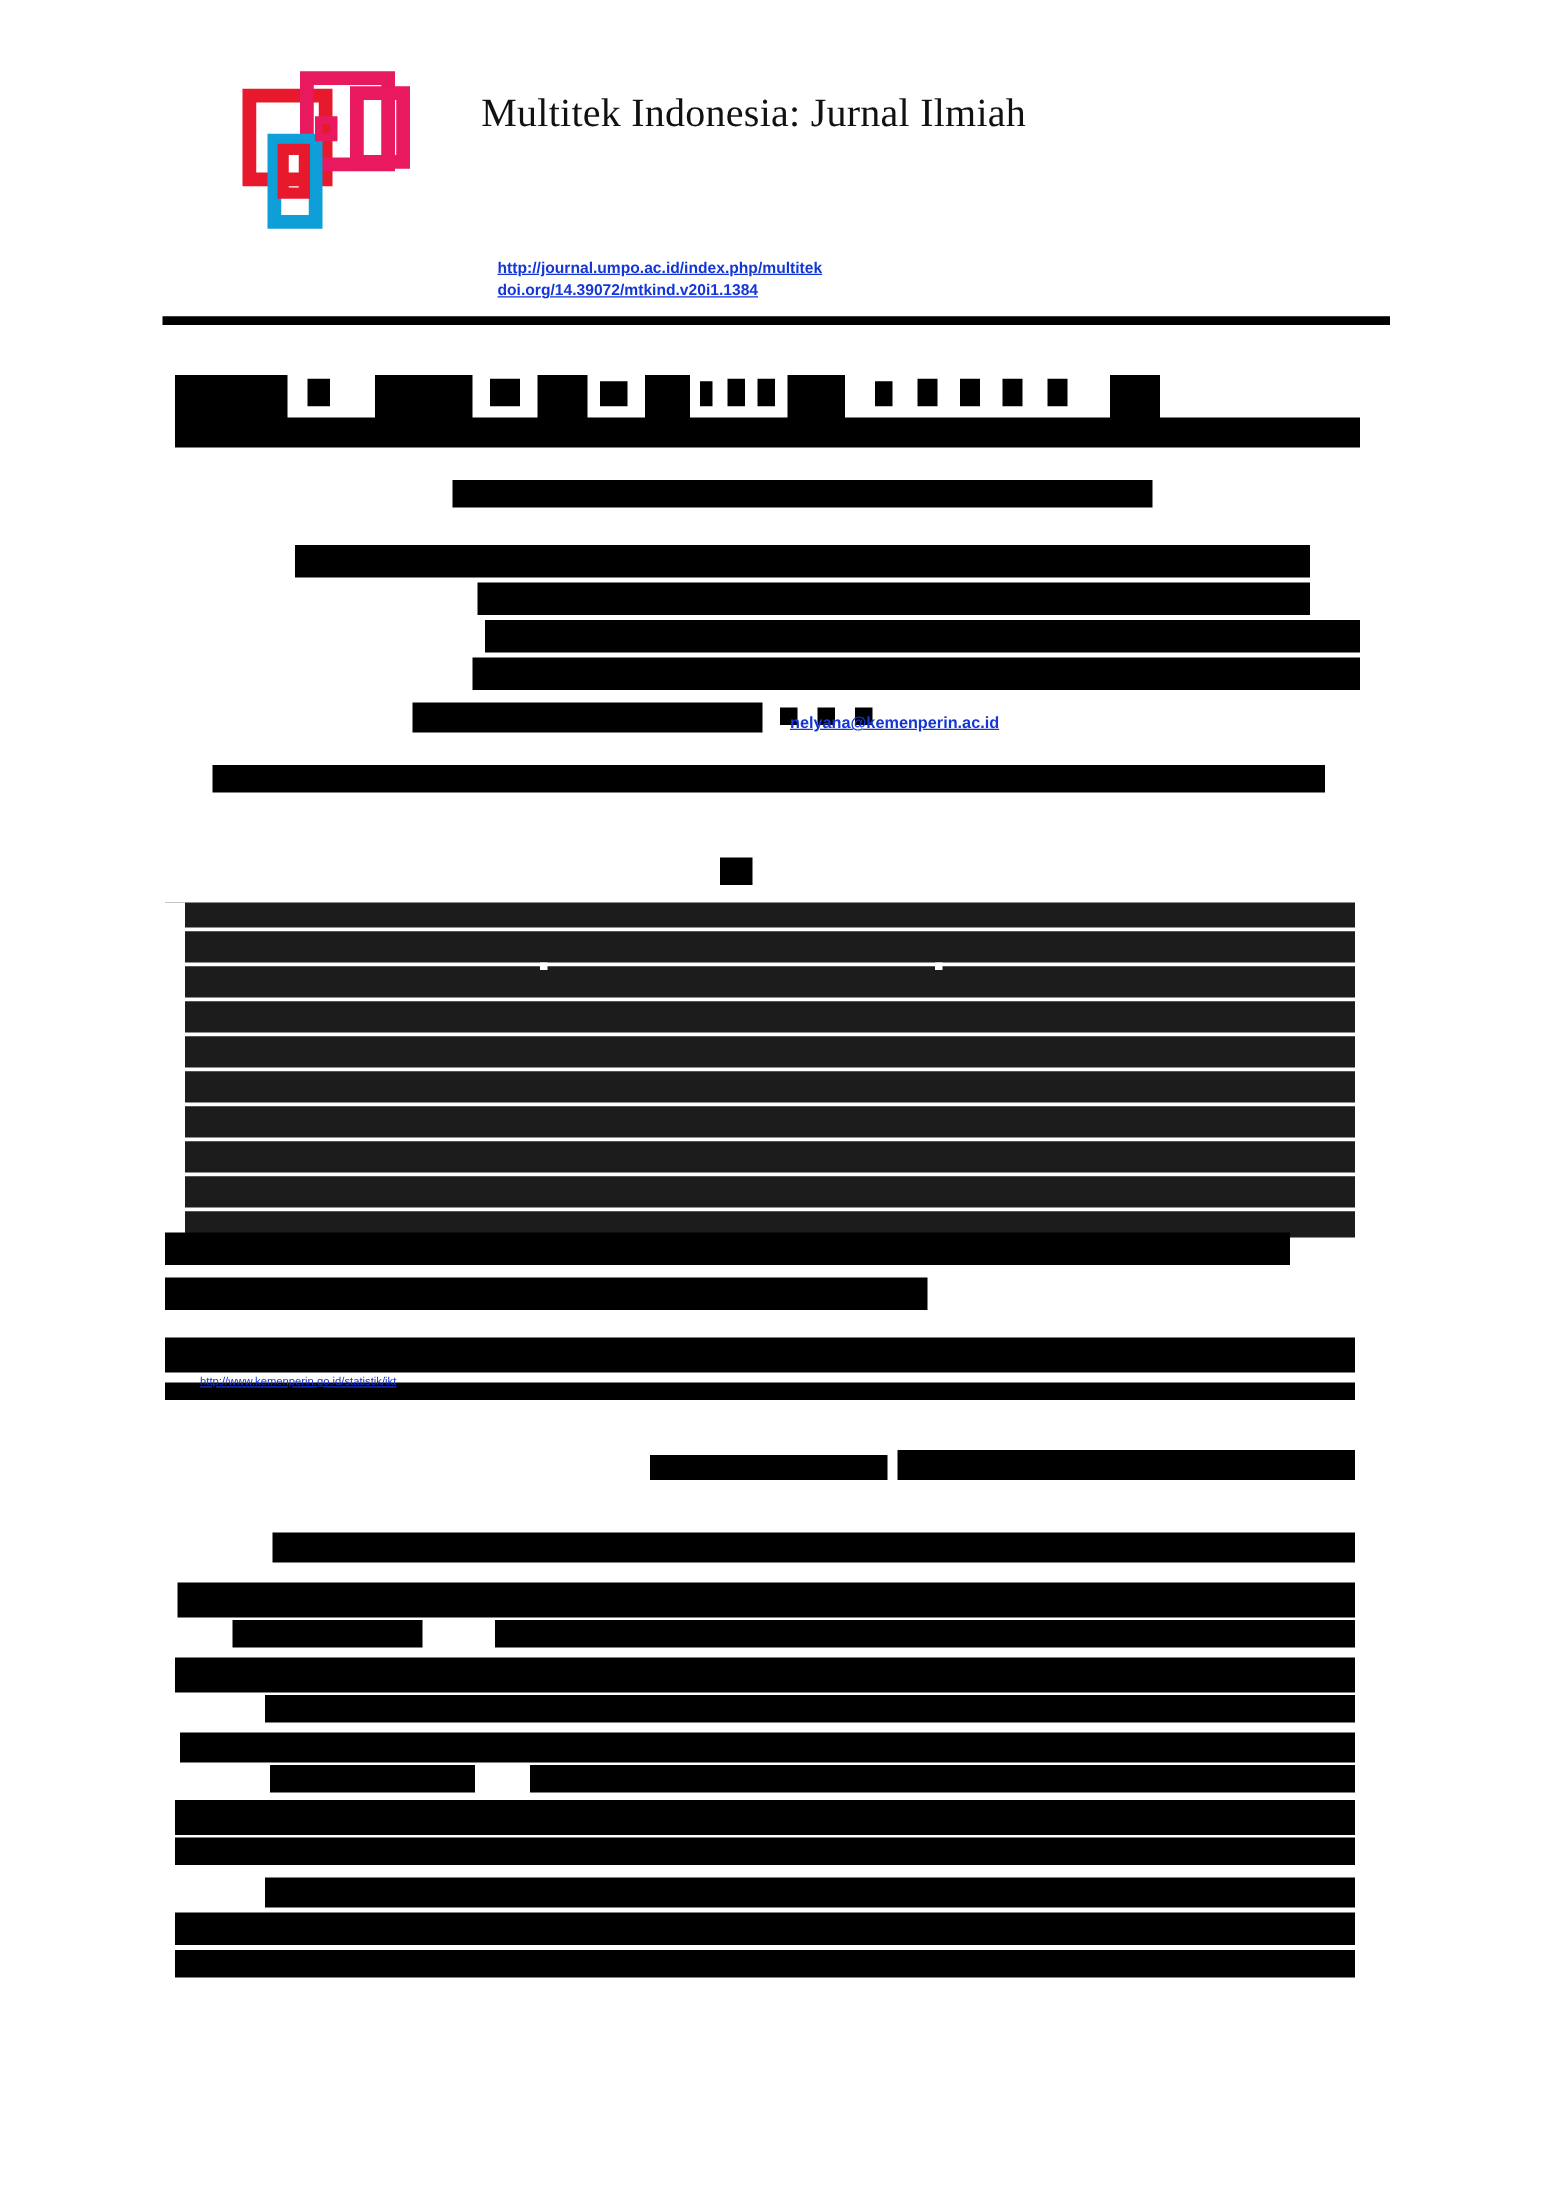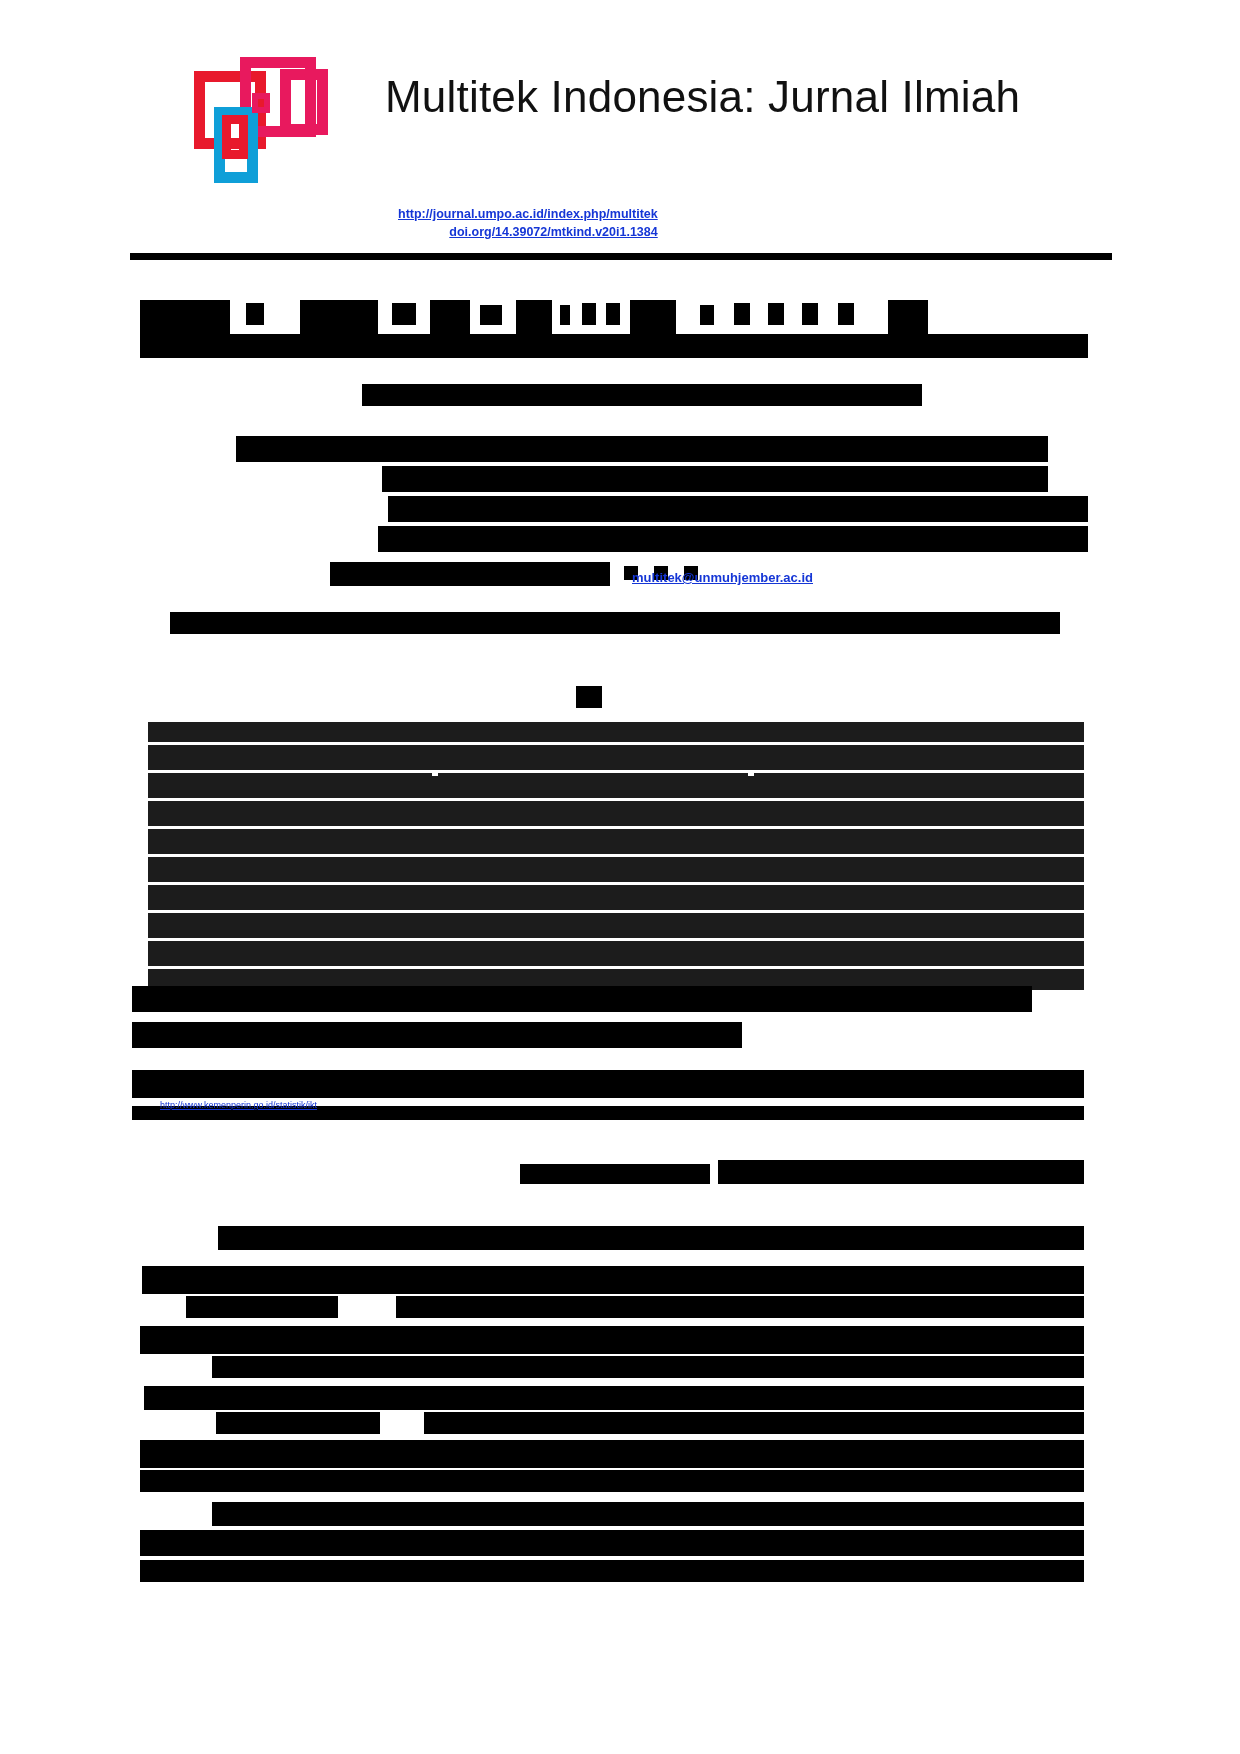--- a/index.html
+++ b/index.html
@@ -43,39 +43,38 @@
   .logo .sq2 { left: 52px; top: 2px;   width: 76px;  height: 80px;  border: 11px solid #e8195e; }
   .logo .sq3 { left: 92px; top: 14px;  width: 48px;  height: 66px;  border: 11px solid #e8195e; }
   .logo .sq4 { left: 26px; top: 52px;  width: 44px;  height: 76px;  border: 11px solid #0f9fd8; }
   .logo .sq5 { left: 34px; top: 60px;  width: 26px;  height: 44px;  border: 9px solid #e8192c; }
   .logo .sq6 { left: 64px; top: 38px;  width: 18px;  height: 20px;  border: 6px solid #e8195e; }
 
   .journal-title {
     position: absolute;
     left: 385px;
     top: 72px;
-    font-size: 44px;
-    font-family: Liberation Sans, sans-serif;
+    font-size: 32px;
+    font-family: Liberation Serif, serif;
     color: #111;
     letter-spacing: 0.2px;
   }
   .header-links {
     position: absolute;
     left: 398px;
     top: 205px;
     font-family: "Liberation Sans", sans-serif;
     font-size: 12.5px;
     font-weight: bold;
     line-height: 18px;
   }
   .header-links a {
     color: #1536d6;
     text-decoration: underline;
     display: block;
-    text-align: right;
   }
   .rule {
     position: absolute;
     background: #000;
   }
   .rule-top {
     left: 130px;
     top: 253px;
     width: 982px;
     height: 7px;
@@ -153,21 +152,21 @@
     <div class="blk" style="left:236px; top:436px; width:812px; height:26px;"></div>
     <div class="blk" style="left:382px; top:466px; width:666px; height:26px;"></div>
     <div class="blk" style="left:388px; top:496px; width:700px; height:26px;"></div>
     <div class="blk" style="left:378px; top:526px; width:710px; height:26px;"></div>
     <div class="blk" style="left:330px; top:562px; width:280px; height:24px;"></div>
     <div class="blk" style="left:624px; top:566px; width:14px;  height:14px;"></div>
     <div class="blk" style="left:654px; top:566px; width:14px;  height:14px;"></div>
     <div class="blk" style="left:684px; top:566px; width:14px;  height:14px;"></div>
   </div>
 
-  <div style="position:absolute; left:632px; top:570px; font-family:'Liberation Sans',sans-serif; font-size:13px; font-weight:bold; color:#1536d6; text-decoration:underline;">multitek@unmuhjember.ac.id</div>
+  <div style="position:absolute; left:632px; top:570px; font-family:'Liberation Sans',sans-serif; font-size:13px; font-weight:bold; color:#1536d6; text-decoration:underline;">nelyana@kemenperin.ac.id</div>
 
   <div>
     <div class="blk" style="left:170px; top:612px; width:890px; height:22px;"></div>
   </div>
 
   <div>
     <div class="blk" style="left:576px; top:686px; width:26px; height:22px;"></div>
   </div>
 
   <div class="abstract-block">

